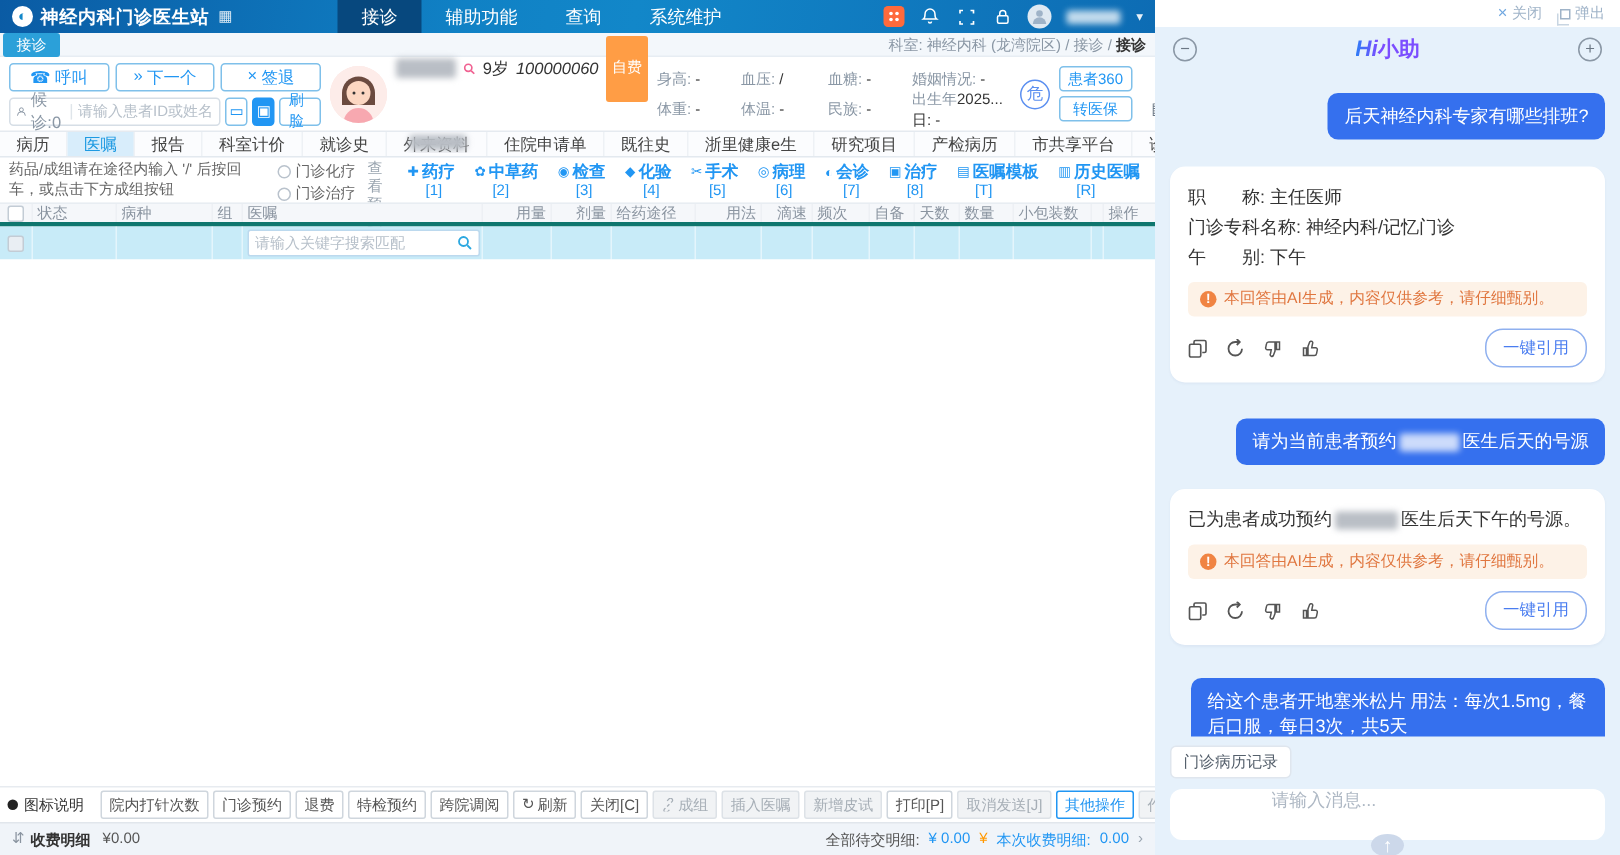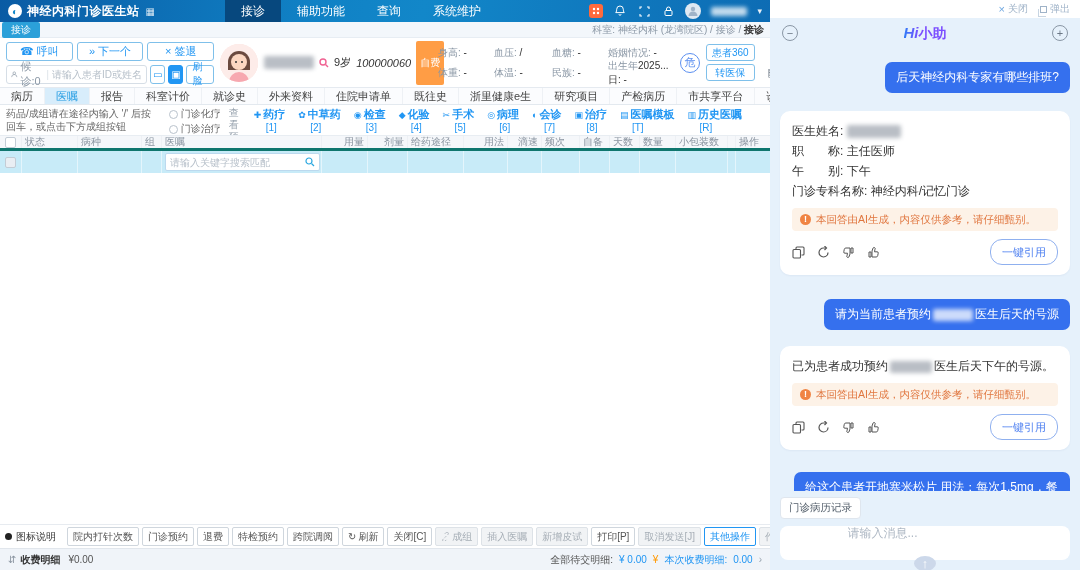--- a/index.html
+++ b/index.html
@@ -35,21 +35,21 @@
   .btn-o{flex:1;height:19px;border:1px solid #7fc0ea;color:#2196f3;background:#fff;border-radius:3px;font-size:11px;display:flex;align-items:center;justify-content:center;gap:3px;cursor:pointer;white-space:nowrap;}
   .pb-searchrow{display:flex;align-items:center;gap:3px;}
   .queuebox{flex:1;height:19px;border:1px solid #d6dee6;border-radius:3px;display:flex;align-items:center;padding:0 4px;gap:3px;color:#8a97a5;}
   .queuebox input{border:none;outline:none;width:90px;font-size:10px;color:#333;}
   .queuebox input::placeholder{color:#b7c0ca;}
   .sqbtn{width:19px;height:19px;border:1px solid #7fc0ea;border-radius:3px;color:#2196f3;background:#fff;font-size:10px;display:flex;align-items:center;justify-content:center;cursor:pointer;}
   .sqbtn.fill{background:#2196f3;color:#fff;border-color:#2196f3;}
   .facebtn{height:19px;border:1px solid #7fc0ea;color:#2196f3;background:#fff;border-radius:3px;font-size:10px;padding:0 5px;display:flex;align-items:center;cursor:pointer;}
   .pb-patient{display:flex;align-items:center;gap:6px;width:212px;}
   .avatar{width:38px;height:38px;border-radius:50%;overflow:hidden;flex:0 0 38px;background:#fbe3e0;}
-  .pinfo{display:flex;flex-direction:row;gap:20px;min-width:0;}
+  .pinfo{display:flex;flex-direction:column;gap:20px;min-width:0;}
   .pline1{display:flex;align-items:center;gap:5px;white-space:nowrap;}
   .pid{color:#333;font-size:11px;font-style:italic;}
   .paybadge{background:#ff9d45;color:#fff;font-size:10px;border-radius:2px;padding:15px 4px;line-height:14px;font-family:Liberation Serif, serif;}
   .pline2{display:flex;align-items:center;gap:4px;color:#8a97a5;font-size:10px;white-space:nowrap;overflow:hidden;}
   .vitals{display:grid;grid-template-columns:50px 52px 50px 66px;grid-auto-rows:20px;column-gap:6px;align-items:center;font-size:10px;}
   .vit .l{color:#8a97a5;}
   .vit .v{color:#333;}
   .dangerbadge{width:20px;height:20px;border:1px solid #5b8ff0;color:#5b8ff0;border-radius:50%;font-size:11px;display:flex;align-items:center;justify-content:center;flex:0 0 20px;}
   .pb-actions{display:flex;flex-direction:column;gap:3px;}
   .pb-actions .btn-o{height:17px;font-size:10px;padding:0 5px;flex:none;}
@@ -57,21 +57,21 @@
   .icon-grid span{display:flex;align-items:center;justify-content:center;cursor:pointer;}
   
   .tabsrow{height:17px;flex:0 0 17px;display:flex;align-items:stretch;background:#fbfcfe;border-bottom:1px solid #e3e9ef;}
   .tab{padding:0 11px;display:flex;align-items:center;font-size:11px;color:#444;border-right:1px solid #eef1f5;cursor:pointer;white-space:nowrap;}
   .tab.active{background:#d8edfb;color:#1e9ae2;}
   .tabsrow-icons{margin-left:auto;display:flex;align-items:center;gap:5px;padding-right:6px;}
   .qr-ic{color:#5a6672;font-size:12px;}
   .greenfab{width:15px;height:15px;border-radius:50%;background:#27c24c;display:flex;align-items:center;justify-content:center;}
   .greenfab i{display:block;width:0;height:0;border-left:5px solid #fff;border-top:3px solid transparent;border-bottom:3px solid transparent;margin-left:1px;}
   
-  .hintrow{height:30px;flex:0 0 30px;display:flex;align-items:flex-start;padding:2px 24px 0 6px;gap:8px;}
+  .hintrow{height:30px;flex:0 0 30px;display:flex;align-items:flex-start;padding:2px 6px 0 6px;gap:8px;}
   .hint-text{width:238px;color:#666;font-size:10px;line-height:13px;}
   .radios{display:flex;flex-direction:column;gap:1px;color:#666;font-size:10px;}
   .radio{display:flex;align-items:center;gap:3px;cursor:pointer;white-space:nowrap;}
   .radio i{width:9px;height:9px;border:1px solid #b9c2cc;border-radius:50%;background:#fff;}
   .preview-lbl{margin-left:auto;width:26px;color:#9aa5b0;font-size:10px;line-height:12px;}
   .ordertypes{display:flex;gap:13px;padding-right:4px;}
   .otype{display:flex;flex-direction:column;cursor:pointer;}
   .otype .t{color:#2196f3;font-weight:bold;font-size:11px;display:flex;align-items:center;gap:2px;white-space:nowrap;}
   .otype .t .ic{font-weight:normal;font-size:9px;}
   .otype .k{color:#2196f3;font-size:10px;padding-left:12px;}
@@ -521,24 +521,23 @@
       <span class="circ-btn">−</span>
       <span class="panel-title"><span class="hi">Hi</span><span class="rest">小助</span></span>
       <span class="circ-btn">+</span>
     </div>
 
     <div class="chat">
 
       <div class="bubble" style="margin-top:10px">后天神经内科专家有哪些排班?</div>
 
       <div class="aicard" style="margin-top:18px">
-        <div><span>医生姓名:</span> <span class="redact" style="width:54px;height:13px"></span></div>
         <div>职　　称: 主任医师</div>
+        <div>门诊专科名称: 神经内科/记忆门诊</div>
         <div>午　　别: 下午</div>
-        <div>门诊专科名称: 神经内科/记忆门诊</div>
         <div class="warnbar">
             <span class="warn-ic">!</span>
             <span>本回答由AI生成，内容仅供参考，请仔细甄别。</span>
           </div>
         <div class="actrow">
           <svg width="13" height="13" viewBox="0 0 13 13">
               <rect x="1" y="3.5" width="7.5" height="8.5" rx="1" fill="none" stroke="#555" stroke-width="1.1"></rect>
               <path d="M4 3.5V2a1 1 0 0 1 1-1h6a1 1 0 0 1 1 1v6a1 1 0 0 1-1 1H9.5" fill="none" stroke="#555" stroke-width="1.1"></path>
             </svg>
           <svg width="13" height="13" viewBox="0 0 13 13">

